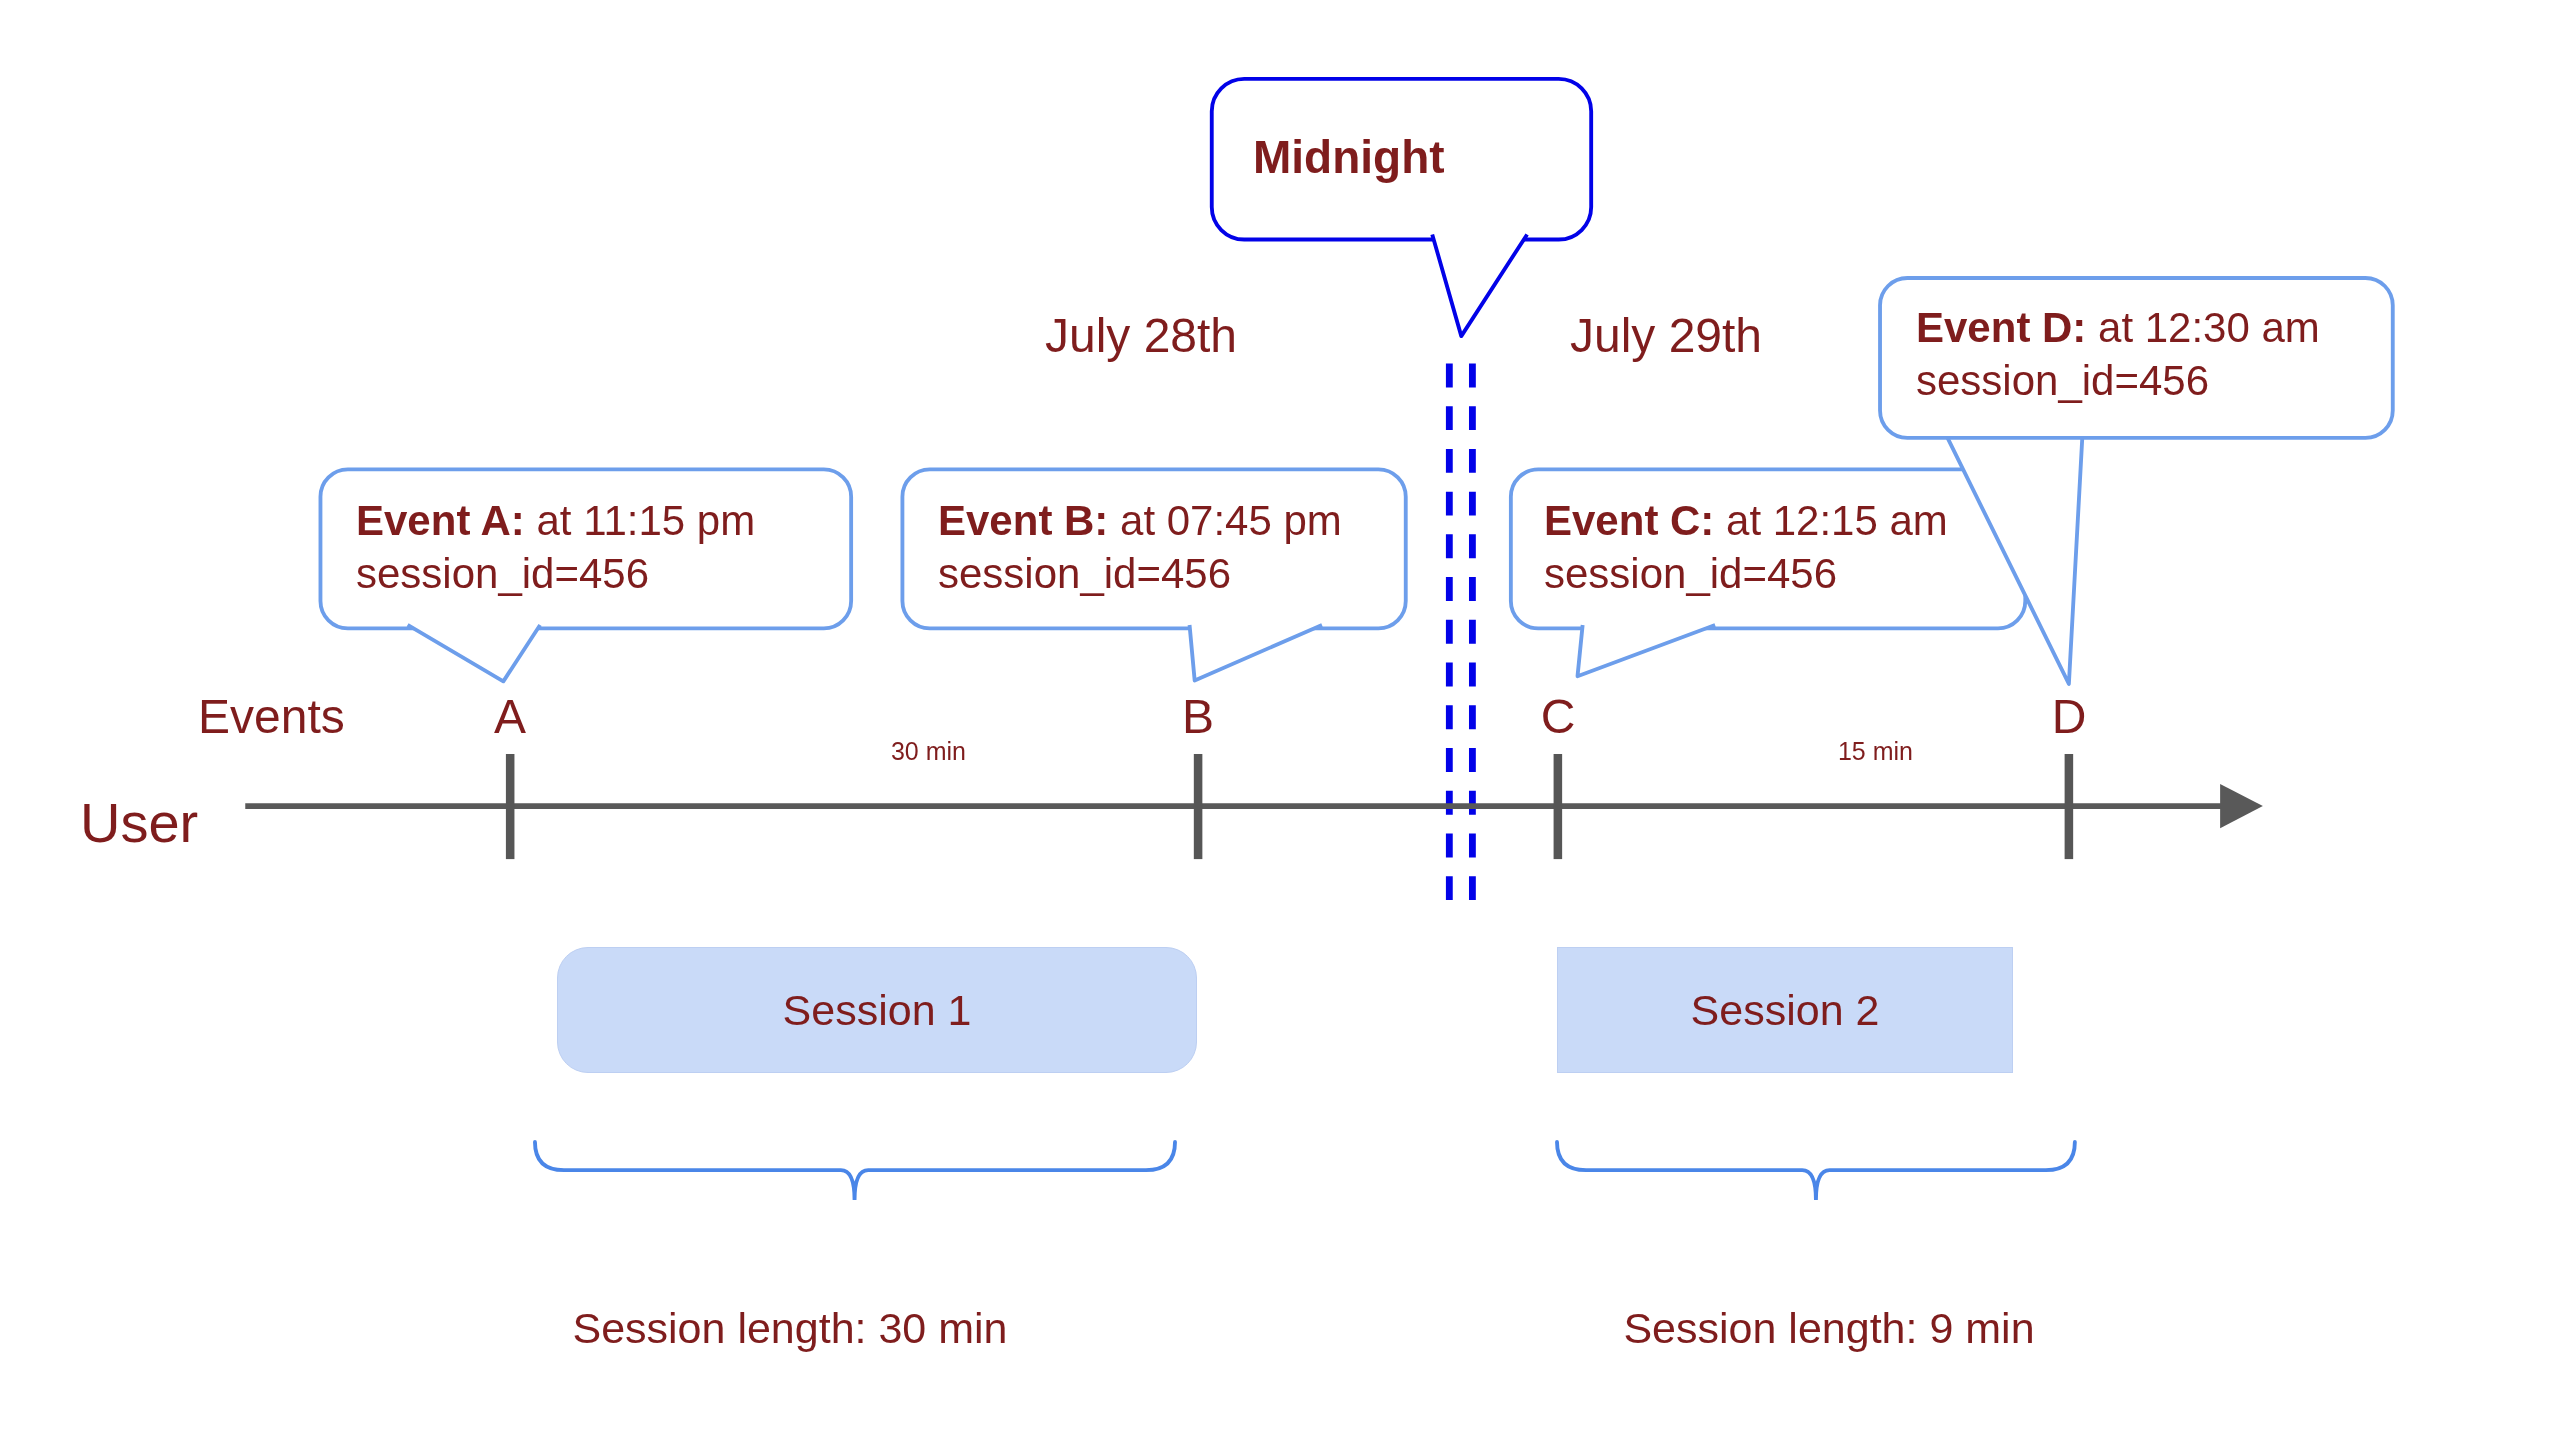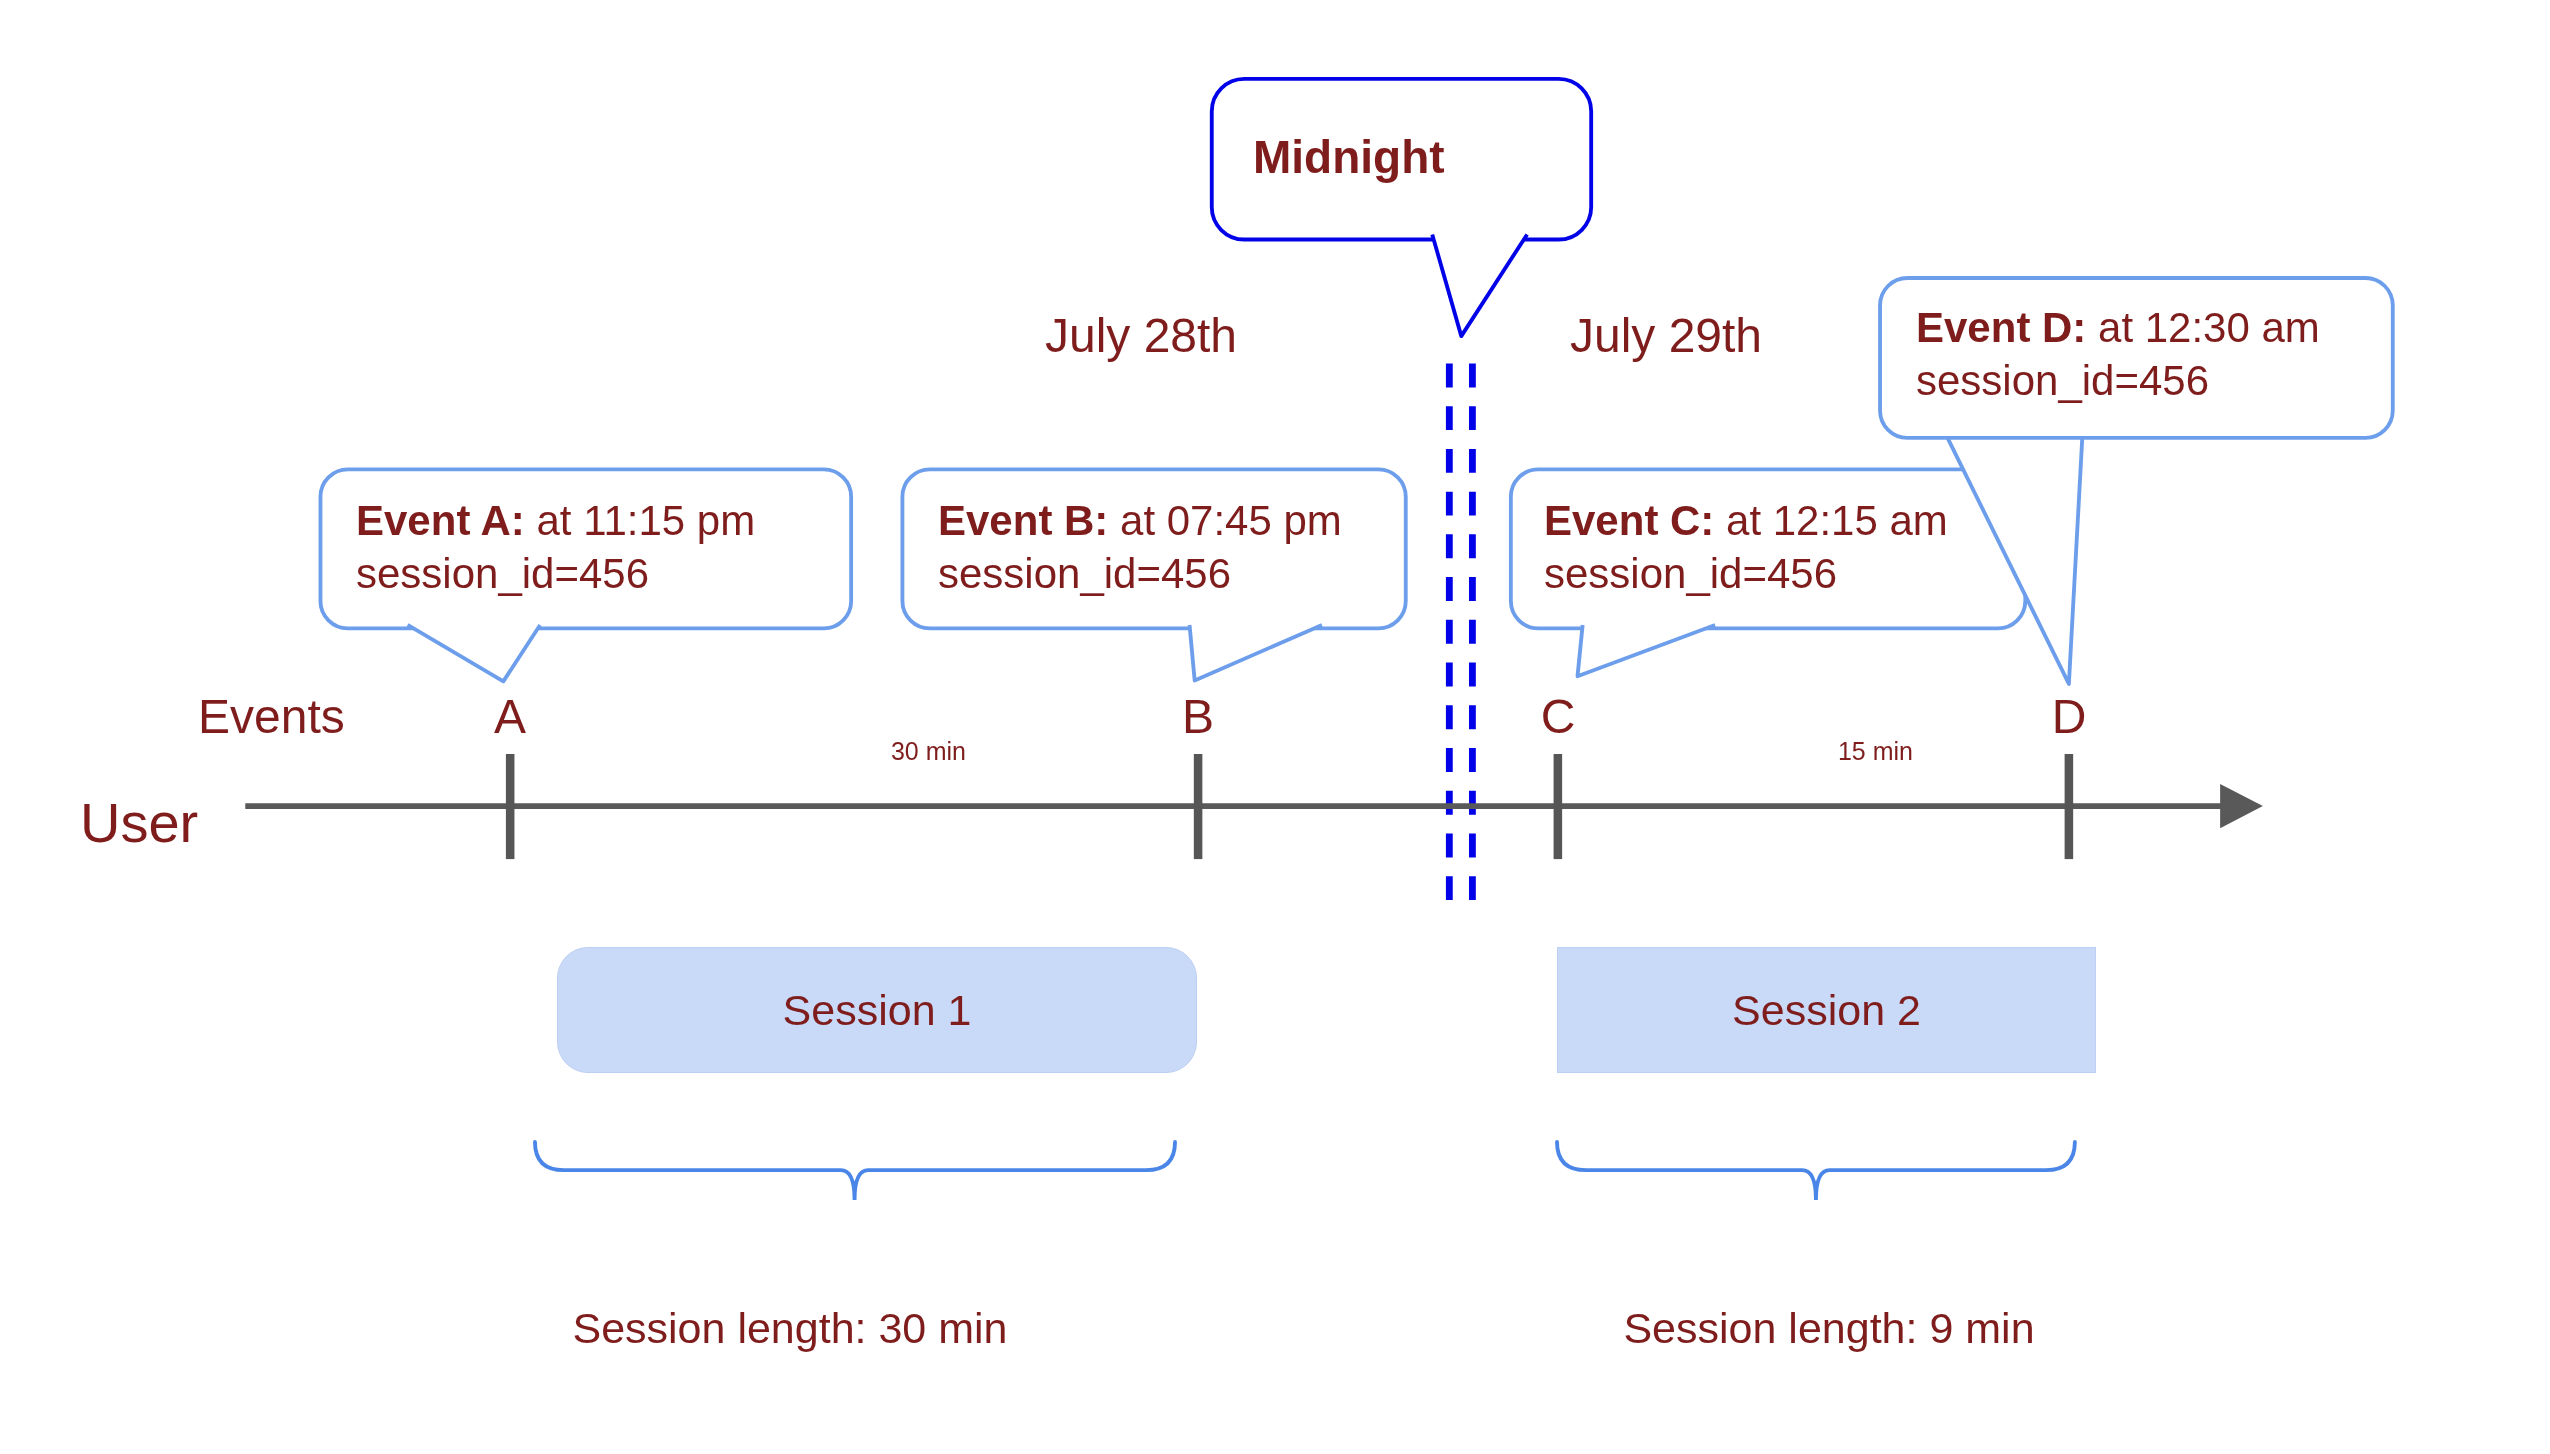--- a/index.html
+++ b/index.html
@@ -54,21 +54,21 @@
   .session-box {
     position: absolute;
     top: 947px; height: 126px;
     background: #c9daf8;
     border: 1.7px solid #bdcff2;
     box-sizing: border-box;
     display: flex; align-items: center; justify-content: center;
     font-size: 43px;
   }
   .sb1 { left: 557px;  width: 640px; border-radius: 31px; }
-  .sb2 { left: 1557px; width: 539px; }
+  .sb2 { left: 1557px; width: 456px; }
 
   .length-label { font-size: 43px; width: 598px; top: 1267px; margin-top: 37px; }
   .sl1 { left: 491px; }
   .sl2 { left: 1530px; }
 </style>
 </head>
 <body>
 
 <div class="stage">
 

